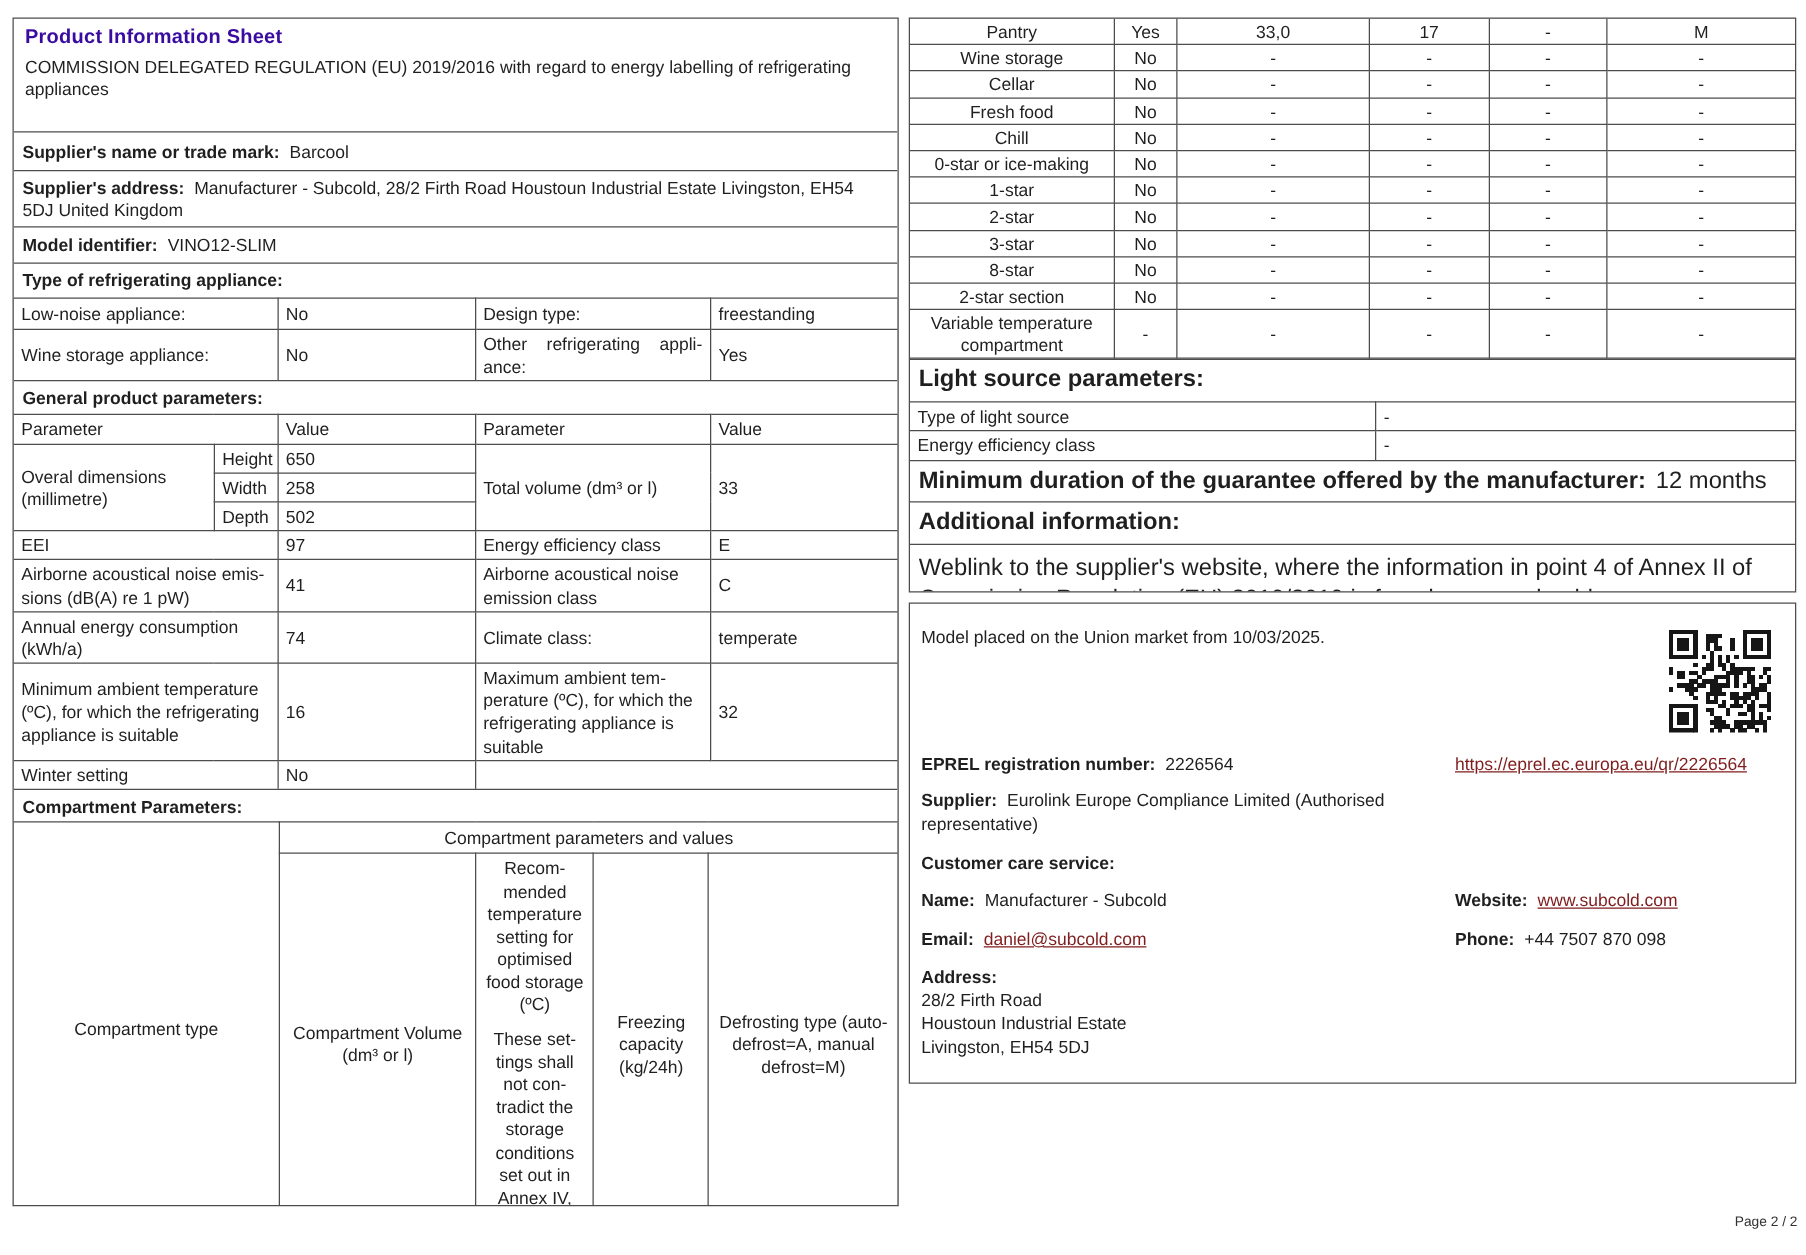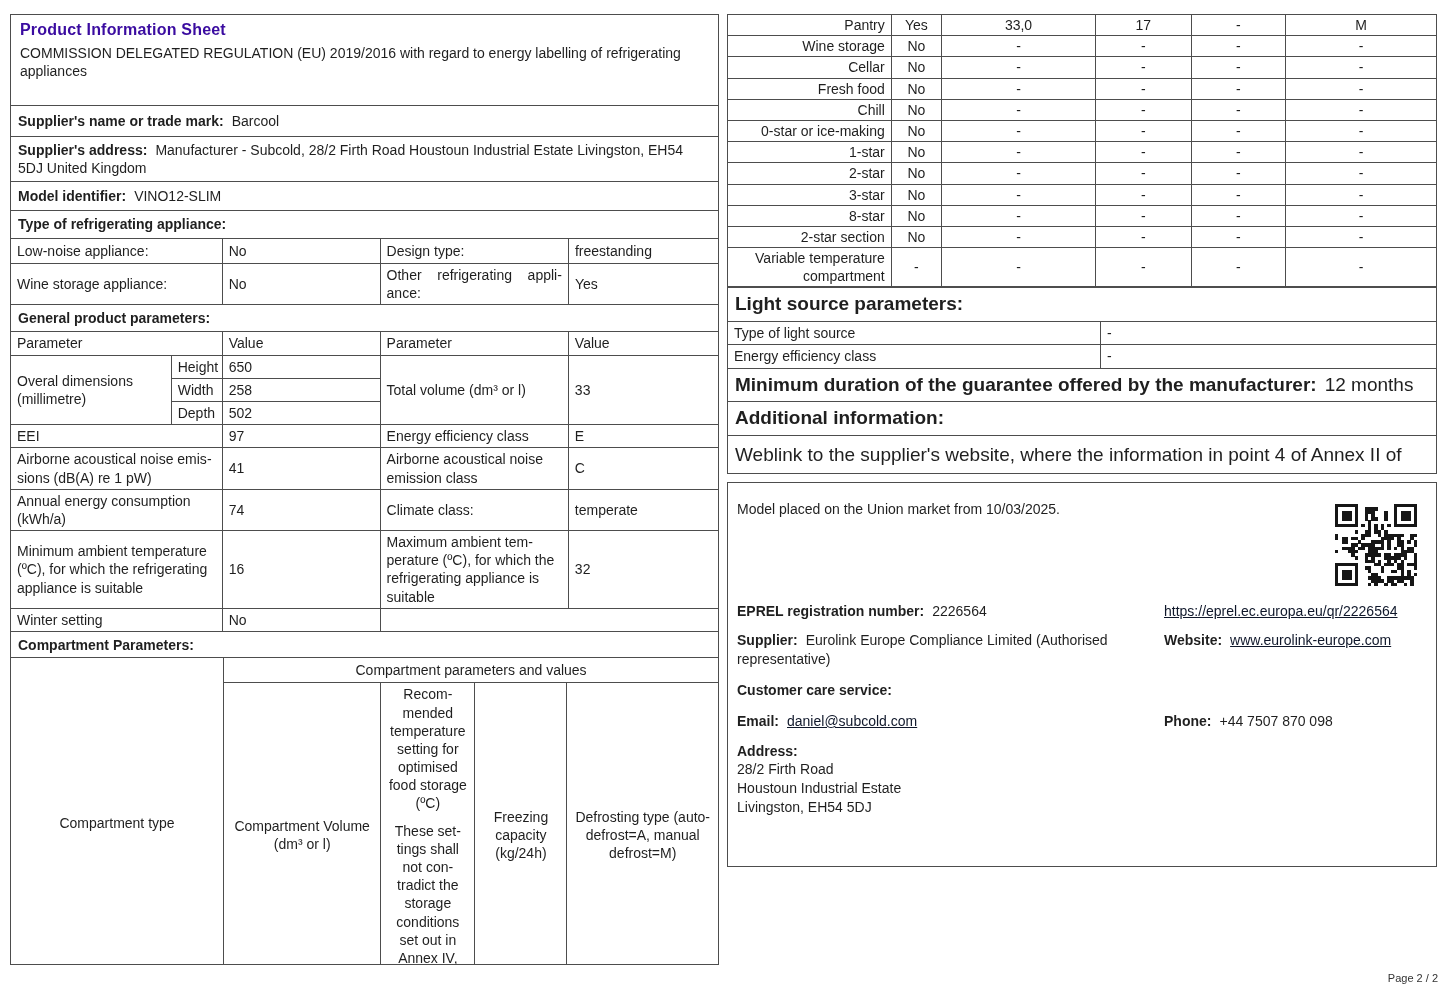--- a/index.html
+++ b/index.html
@@ -36,30 +36,30 @@
   tr.nobottom td, td.nobottom { border-bottom:none; }
   .t-center td, td.ctr { text-align:center; }
   .just { text-align:justify; }
   .comp-wrap { flex:1 1 auto; display:flex; flex-direction:column; }
   .comp-wrap table { height:100%; }
   .vmid { vertical-align:middle; text-align:center; }
   .para-gap { display:block; margin-top:9px; }
 
   
   #boxA table.compvals td { padding:1px 6px; height:21px; }
-  #boxA table.compvals td.c-type { text-align:right; }
+  #boxA table.compvals td.c-type { text-align:center; }
   #boxA table.compvals td.c-val { text-align:center; }
   #boxA .flatrow { border-top:1px solid #4d4d4d; padding:4px 7px; font-size:19px; line-height:1.3; }
   #boxA table.light td { height:22px; }
 
   
   .two-col { display:flex; }
   .col-l { width:427px; flex-shrink:0; padding-right:10px; }
   .col-r { flex:1; }
-  a.link { color:#0f172a; text-decoration:underline; }
+  a.link { color:#7f1d1d; text-decoration:underline; }
   #qr { position:absolute; right:19px; top:21px; width:82px; height:82px; }
   .addr-line { line-height:1.33; }
   .pageno { position:absolute; font-size:11px; color:#333; }
   #pn1 { left:10px; top:972px; width:709px; text-align:right; }
   #pn2 { left:728px; top:972px; width:710px; text-align:right; }
 </style>
 </head>
 <body>
 
 <div class="canvas">
@@ -659,27 +659,32 @@
       </div>
       <div class="col-r">
         <a class="link" href="#">https://eprel.ec.europa.eu/qr/2226564</a>
       </div>
     </div>
 
     <div class="two-col" style="margin-top:11px">
       <div class="col-l">
         <span class="lbl">Supplier:</span><span>Eurolink Europe Compliance Limited (Authorised representative)</span>
       </div>
+    </div>
+
+    <div class="b" style="margin-top:13px">Customer care service:</div>
+
+    <div class="two-col" style="margin-top:12px">
+      <div class="col-l">
+        <span class="lbl">Name:</span><span>Manufacturer - Subcold</span>
+      </div>
       <div class="col-r">
-        <span class="lbl">Website:</span><a class="link" href="#">www.eurolink-europe.com</a>
+        <span class="lbl">Website:</span><a class="link" href="#">www.subcold.com</a>
       </div>
     </div>
-
-    <div class="b" style="margin-top:13px">Customer care service:</div>
-
 
     <div class="two-col" style="margin-top:13px">
       <div class="col-l">
         <span class="lbl">Email:</span><a class="link" href="#">daniel@subcold.com</a>
       </div>
       <div class="col-r">
         <span class="lbl">Phone:</span><span>+44 7507 870 098</span>
       </div>
     </div>
 

